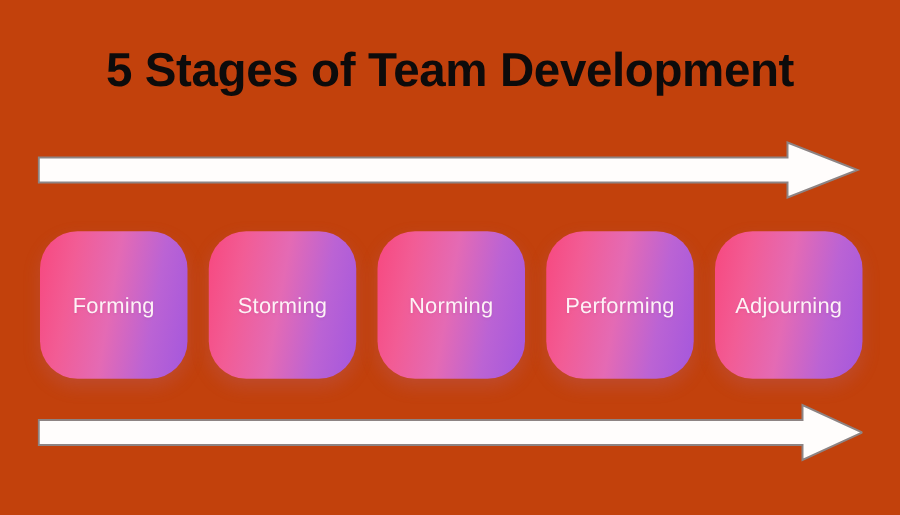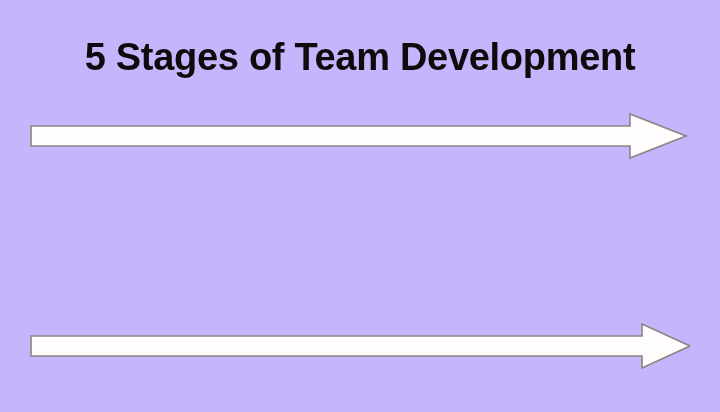--- a/index.html
+++ b/index.html
@@ -10,21 +10,21 @@
     width: 720px;
     height: 412px;
     overflow: hidden;
     background: #fcf1ee;
     font-family: "Liberation Sans", sans-serif;
   }
   #stage {
     position: relative;
     width: 720px;
     height: 412px;
-    background: #c4b5fd;
+    background: #c2410c;
   }
 
   
   #title {
     position: absolute;
     left: 0;
     top: 36px;
     width: 720px;
     text-align: center;
     font-family: "Liberation Sans", sans-serif;
@@ -97,20 +97,43 @@
 <div id="stage">
 
   <div id="title">5 Stages of Team Development</div>
 
   <div class="arrow" id="arrow-top">
     <svg viewBox="0 0 660 56" xmlns="http://www.w3.org/2000/svg">
       <polygon class="arrow-shape" points="1,18 600,18 600,6 656,28 600,50 600,38 1,38"></polygon>
     </svg>
   </div>
 
+  <div id="cards">
+
+    <div class="card">
+      <span class="card-label">Forming</span>
+    </div>
+
+    <div class="card">
+      <span class="card-label">Storming</span>
+    </div>
+
+    <div class="card">
+      <span class="card-label">Norming</span>
+    </div>
+
+    <div class="card">
+      <span class="card-label">Performing</span>
+    </div>
+
+    <div class="card">
+      <span class="card-label">Adjourning</span>
+    </div>
+
+  </div>
 
   <div class="arrow" id="arrow-bottom">
     <svg viewBox="0 0 660 56" xmlns="http://www.w3.org/2000/svg">
       <polygon class="arrow-shape" points="1,18 612,18 612,6 660,28 612,50 612,38 1,38"></polygon>
     </svg>
   </div>
 
 </div>
 
 </body></html>

